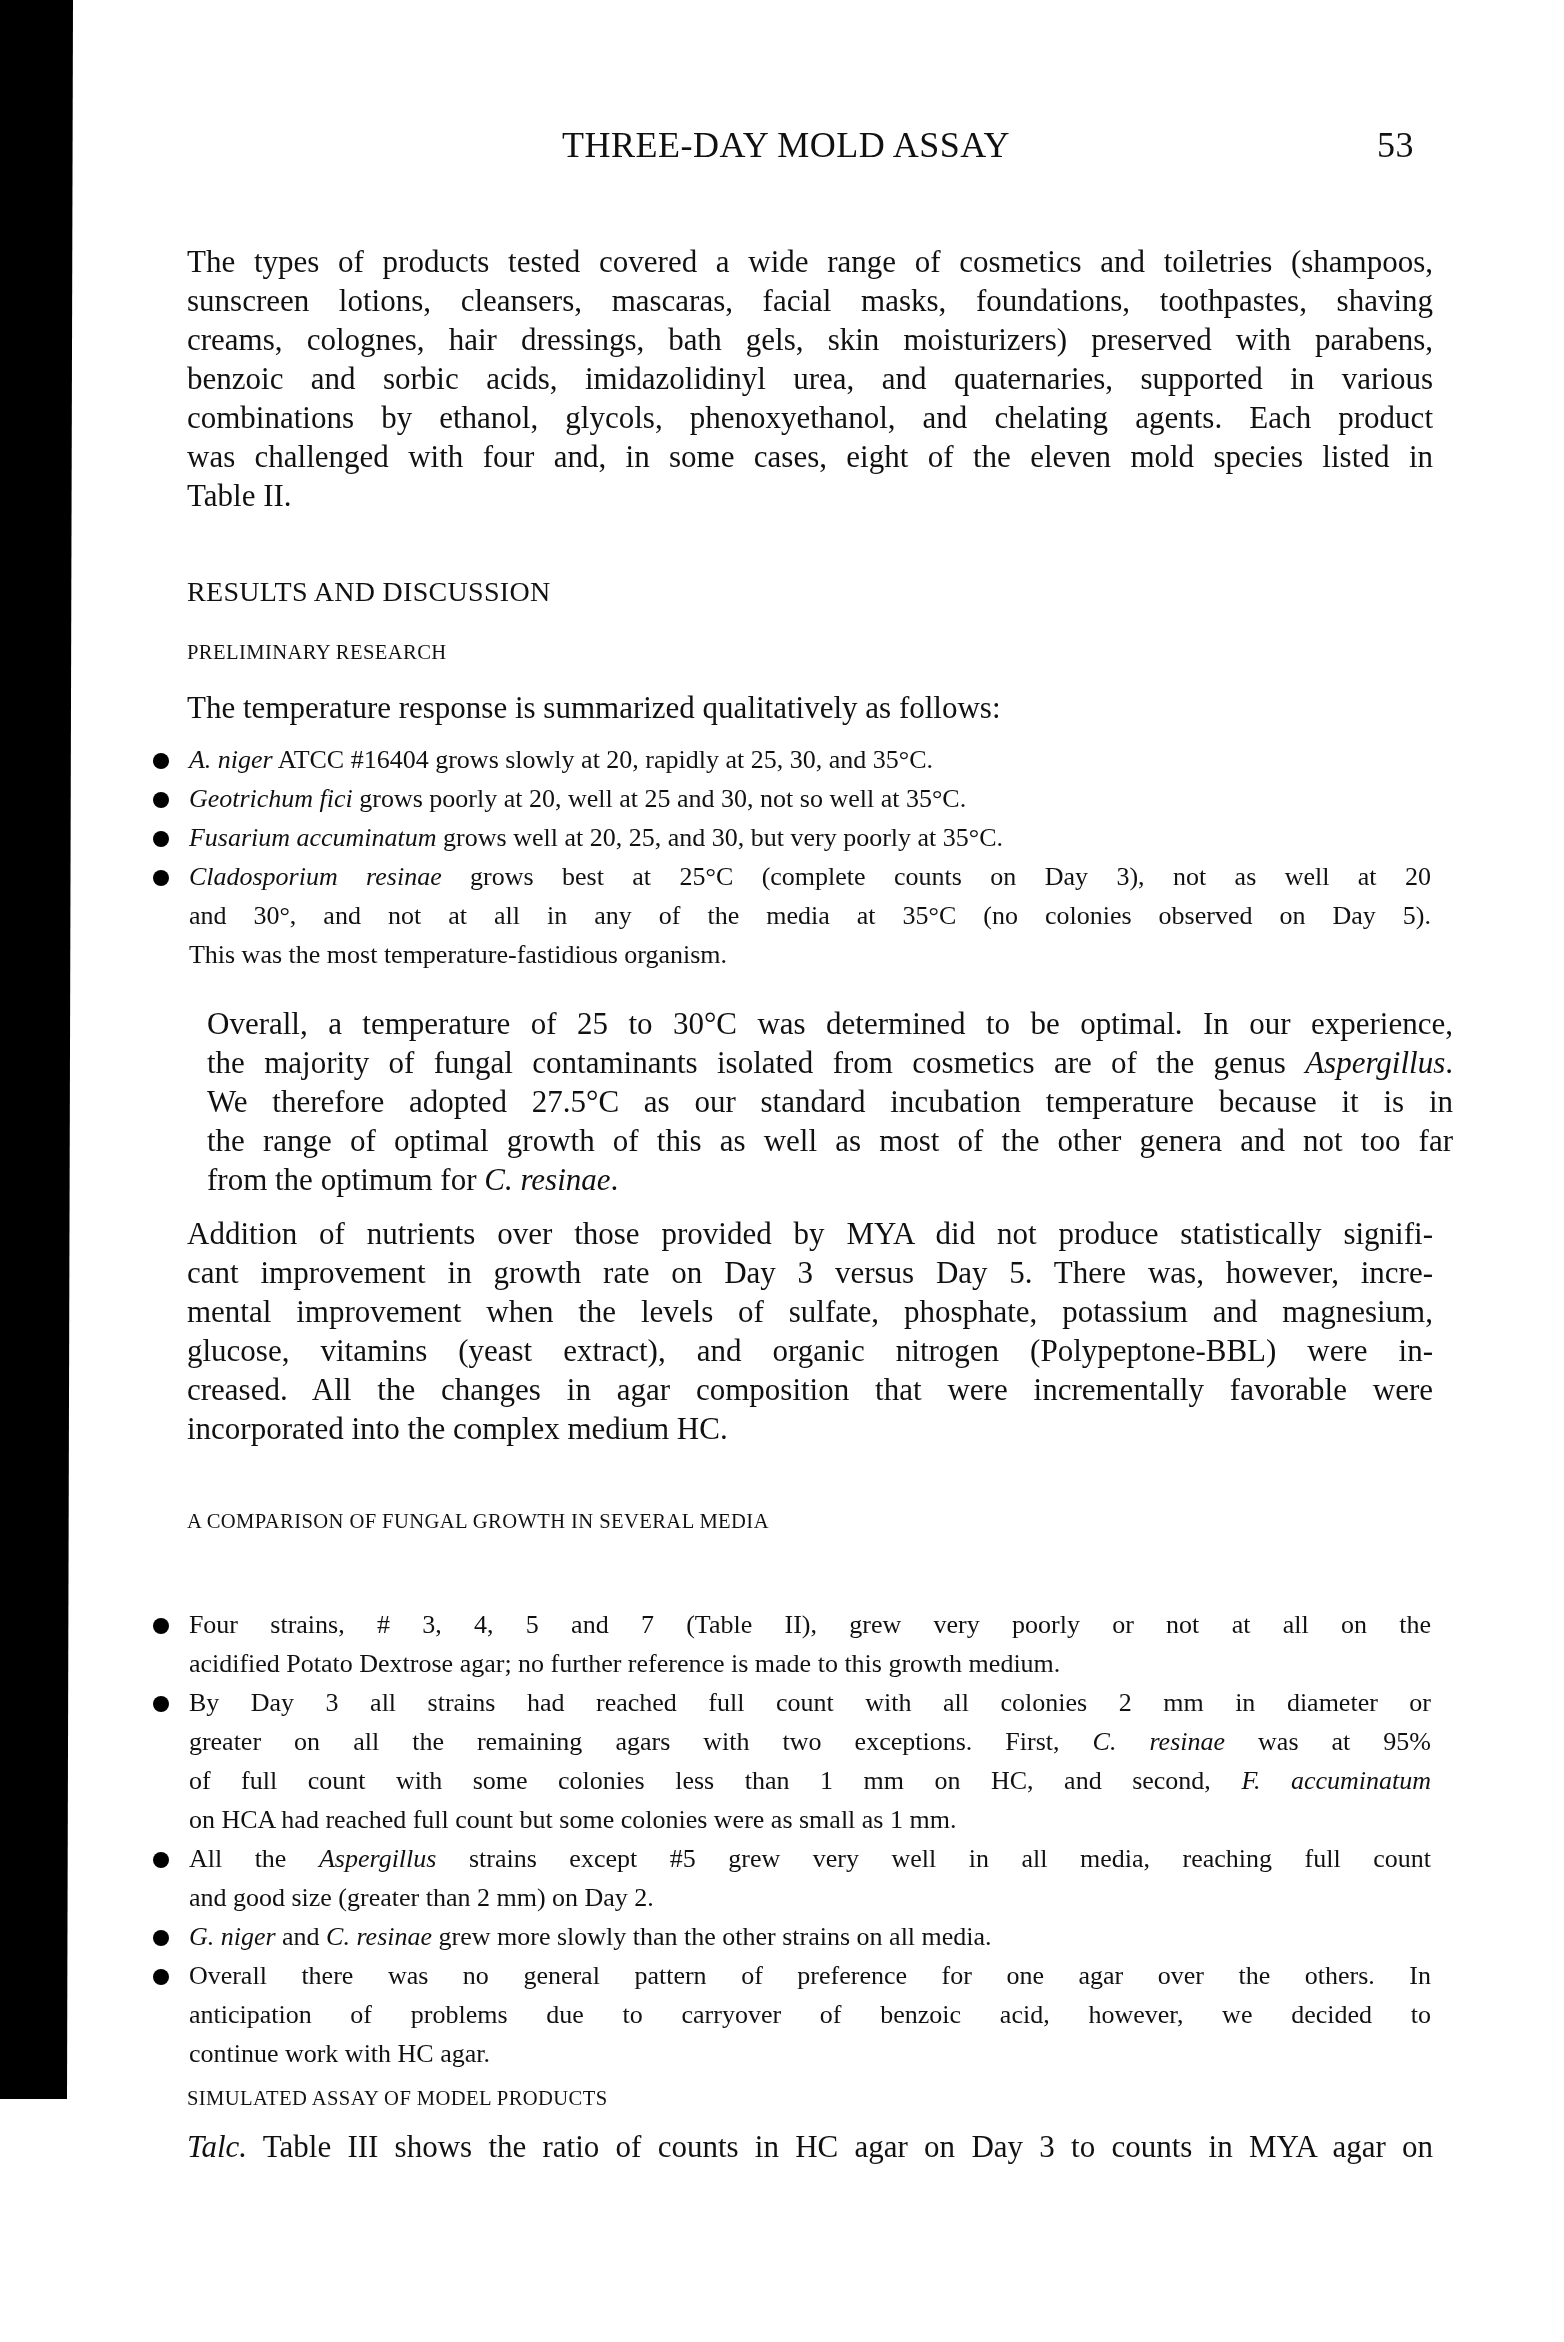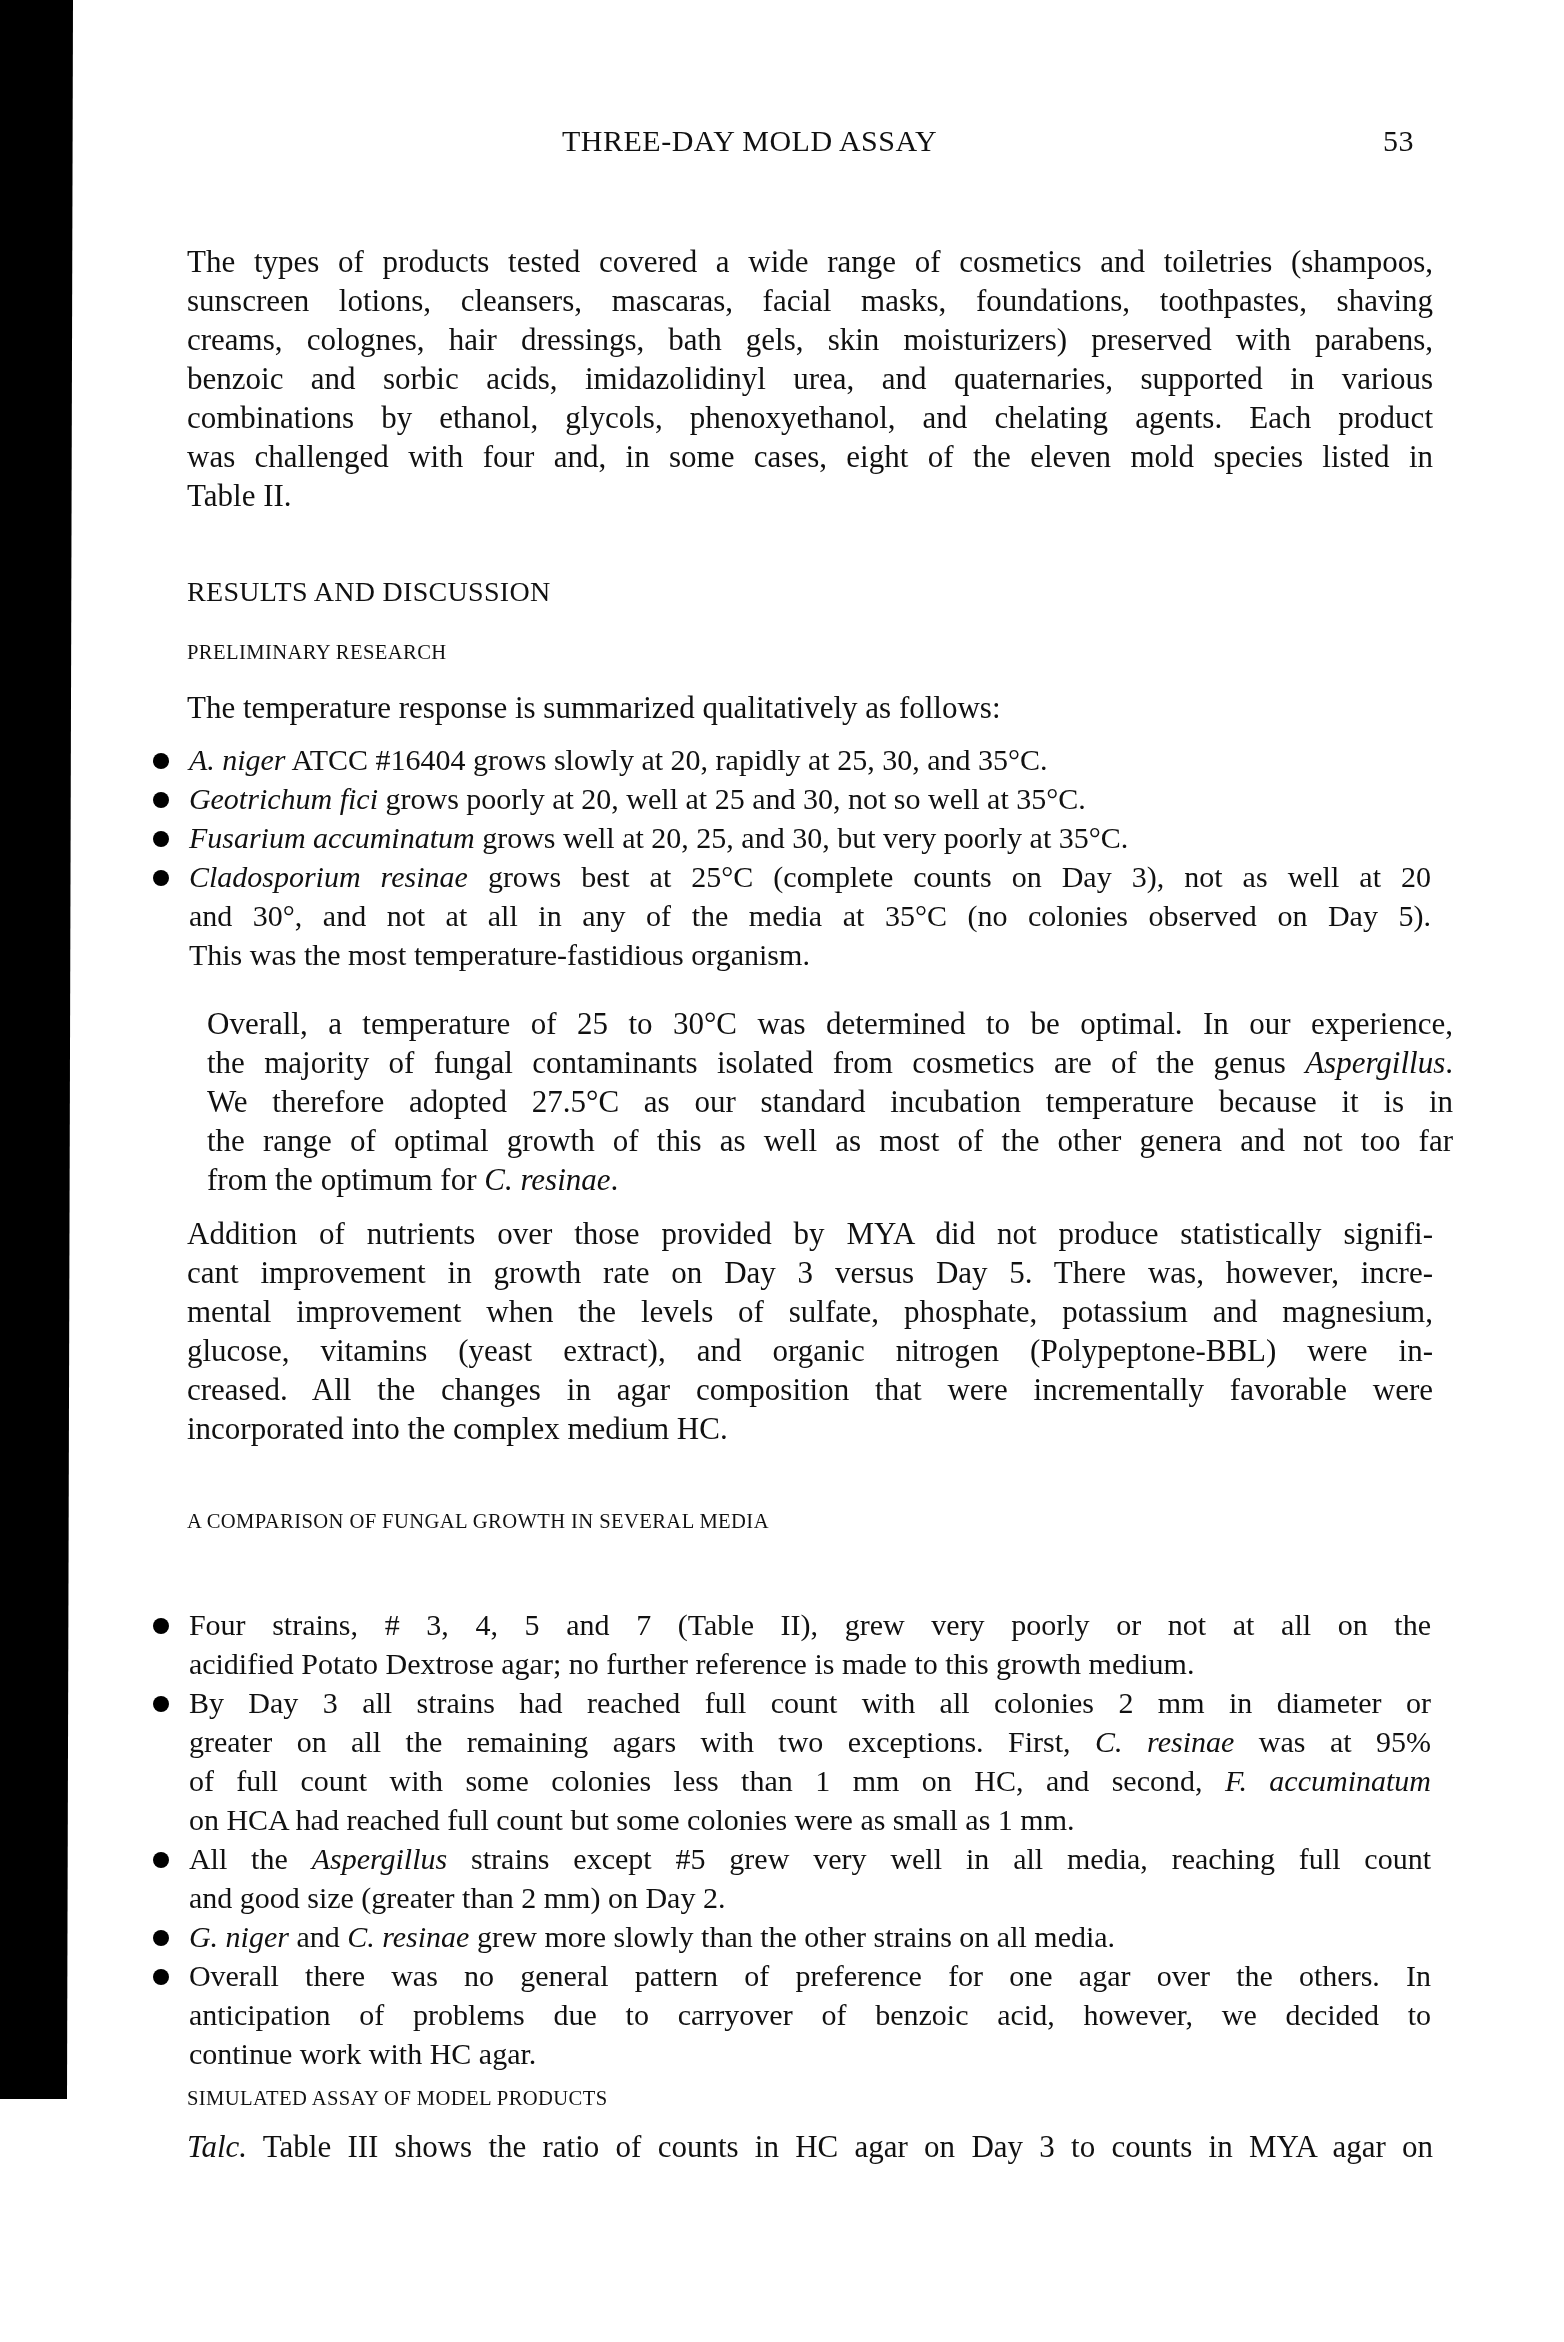--- a/index.html
+++ b/index.html
@@ -29,21 +29,21 @@
       left: 187px;
       top: 0;
       width: 1246px;
     }
     .running-head {
       position: absolute;
       top: 124px;
       left: 0;
       width: 1246px;
       height: 37px;
-      font-size: 30px;
+      font-size: 36px;
       letter-spacing: 0.5px;
     }
     .running-head .title {
       position: absolute;
       left: 375px;
       top: 0;
     }
     .running-head .page-num {
       position: absolute;
       right: 19px;
@@ -76,21 +76,21 @@
     .heading-sub {
       position: absolute;
       left: 0;
       font-size: 20.6px;
       letter-spacing: 0.4px;
     }
     .bullet-list {
       position: absolute;
       left: 0;
       width: 1246px;
-      font-size: 30px;
+      font-size: 26px;
       line-height: 39px;
     }
     .bullet-item {
       position: relative;
       padding-left: 0;
     }
     .bullet-dot {
       position: absolute;
       left: -34px;
       top: 13px;

